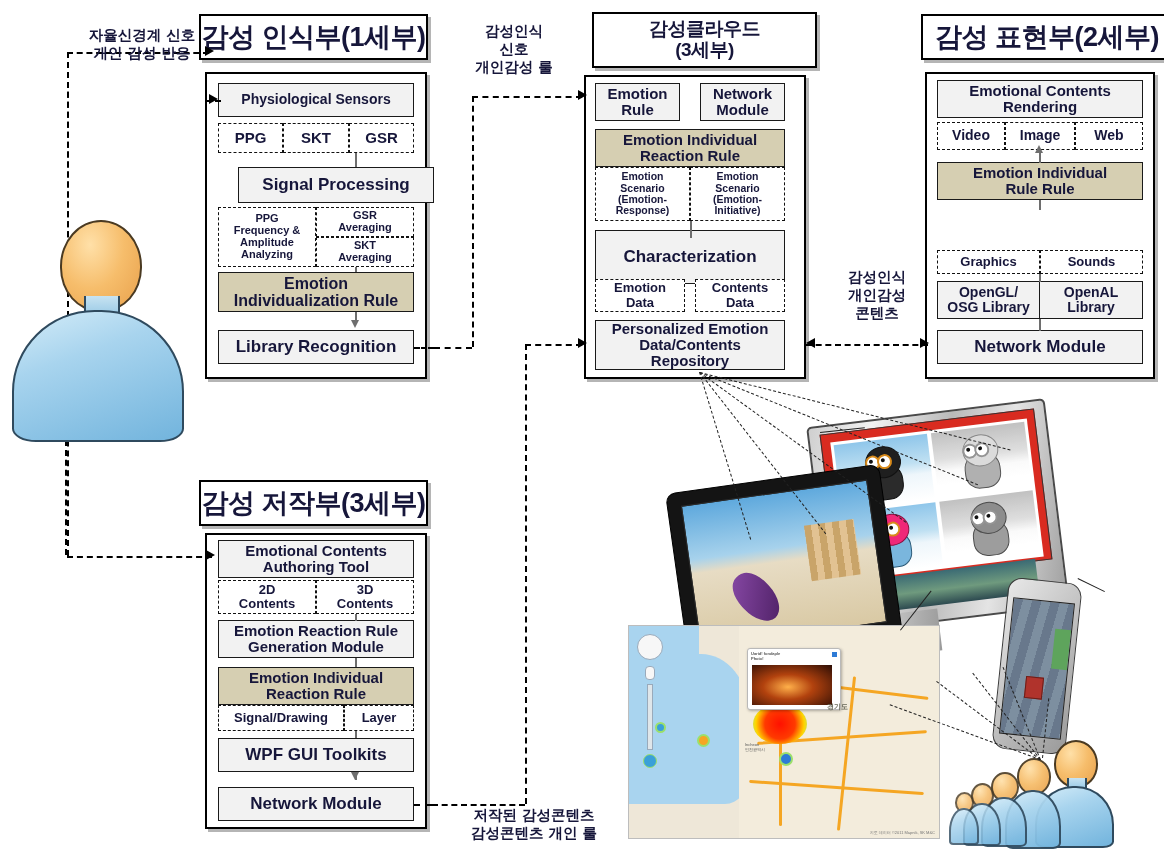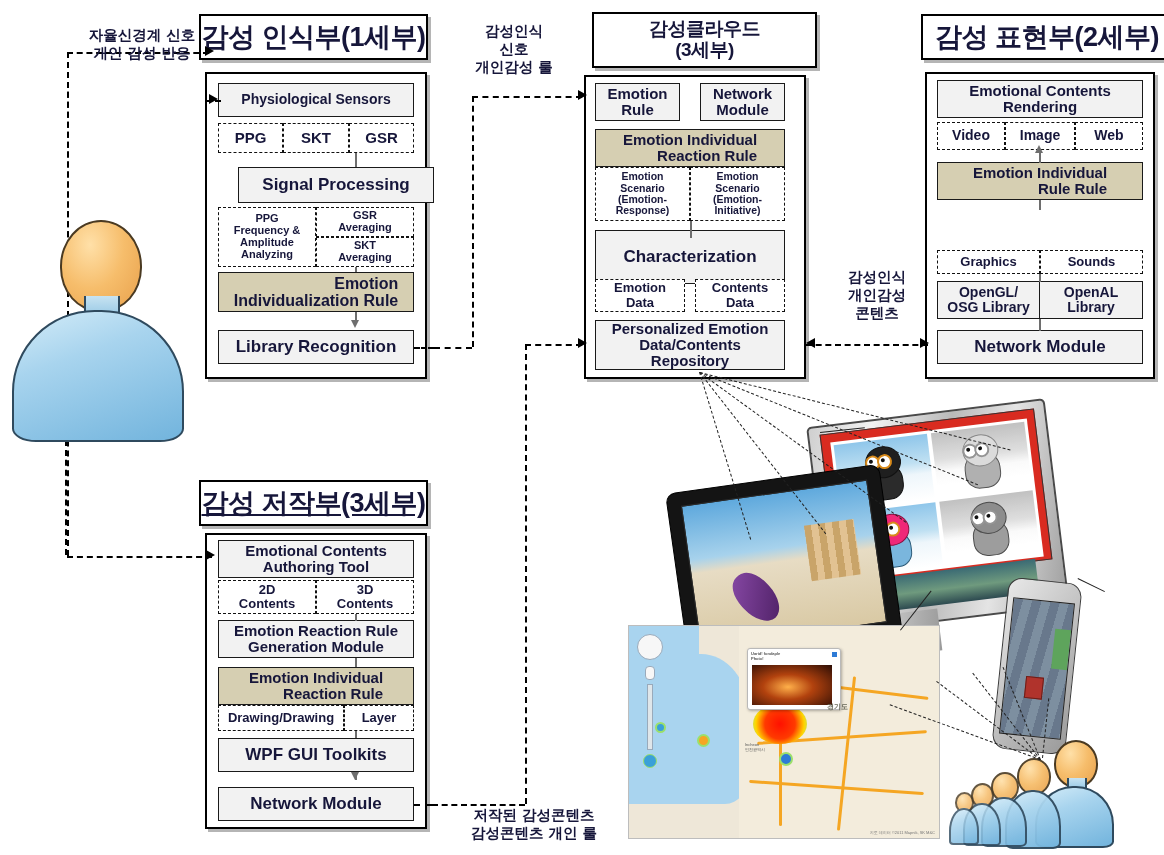--- a/index.html
+++ b/index.html
@@ -38,21 +38,21 @@
   .cell {
     border: 1.6px solid #1a1a1a;
     background: #f2f2f2;
     display: flex; align-items: center; justify-content: center;
     text-align: center;
     font-weight: bold;
     line-height: 1.08;
     box-sizing: border-box;
     color: #16163a;
   }
-  .cell.hl { background: #d6cfb2; text-align: right; }
+  .cell.hl { background: #d6cfb2; }
   .cell.dashed {
     border: 1.7px dashed #111;
     background: #fff;
     font-weight: bold;
   }
   .nol { border-left: none; }
   .not { border-top: none; }
 
   
   .anno {
@@ -261,39 +261,39 @@
 Library</div>
 
   <div class="cell abs" style="left:937px;top:330px;width:206px;height:34px;font-size:17px;">Network Module</div>
 
   <div class="sline v" style="left:1039px;top:200px;height:10px;"></div>
   <div class="sline v" style="left:1039px;top:152px;height:11px;"></div>
   <div class="arrowhead ah-up-thin" style="left:1035px;top:145px;"></div>
   <div class="sline v" style="left:1039px;top:274px;height:8px;"></div>
   <div class="sline v" style="left:1039px;top:319px;height:12px;"></div>
 
-  <div class="title-box abs" style="left:199px;top:480px;width:229px;height:46px;font-size:27px;text-decoration:underline;">감성 저작부(3세부)</div>
+  <div class="title-box abs" style="left:199px;top:480px;width:229px;height:46px;font-size:27px;">감성 저작부(3세부)</div>
 
   <div class="panel abs" style="left:205px;top:533px;width:222px;height:296px;"></div>
 
   <div class="cell abs" style="left:218px;top:540px;width:196px;height:38px;font-size:15px;white-space:pre-line;">Emotional Contents
 Authoring Tool</div>
 
   <div class="cell dashed abs" style="left:218px;top:580px;width:98px;height:34px;font-size:13px;white-space:pre-line;">2D
 Contents</div>
   <div class="cell dashed abs nol" style="left:316px;top:580px;width:98px;height:34px;font-size:13px;white-space:pre-line;">3D
 Contents</div>
 
   <div class="cell abs" style="left:218px;top:620px;width:196px;height:38px;font-size:15px;white-space:pre-line;">Emotion Reaction Rule
 Generation Module</div>
 
   <div class="cell hl abs" style="left:218px;top:667px;width:196px;height:38px;font-size:15px;white-space:pre-line;">Emotion Individual
 Reaction Rule</div>
 
-  <div class="cell dashed abs" style="left:218px;top:705px;width:126px;height:26px;font-size:13px;">Drawing/Drawing</div>
+  <div class="cell dashed abs" style="left:218px;top:705px;width:126px;height:26px;font-size:13px;">Signal/Drawing</div>
   <div class="cell dashed abs nol" style="left:344px;top:705px;width:70px;height:26px;font-size:13px;">Layer</div>
 
   <div class="cell abs" style="left:218px;top:738px;width:196px;height:34px;font-size:17px;">WPF GUI Toolkits</div>
 
   <div class="cell abs" style="left:218px;top:787px;width:196px;height:34px;font-size:17px;">Network Module</div>
 
   <div class="sline v" style="left:355px;top:614px;height:7px;"></div>
   <div class="sline v" style="left:355px;top:658px;height:9px;"></div>
   <div class="sline v" style="left:355px;top:731px;height:7px;"></div>
   <div class="sline v" style="left:355px;top:772px;height:8px;"></div>

